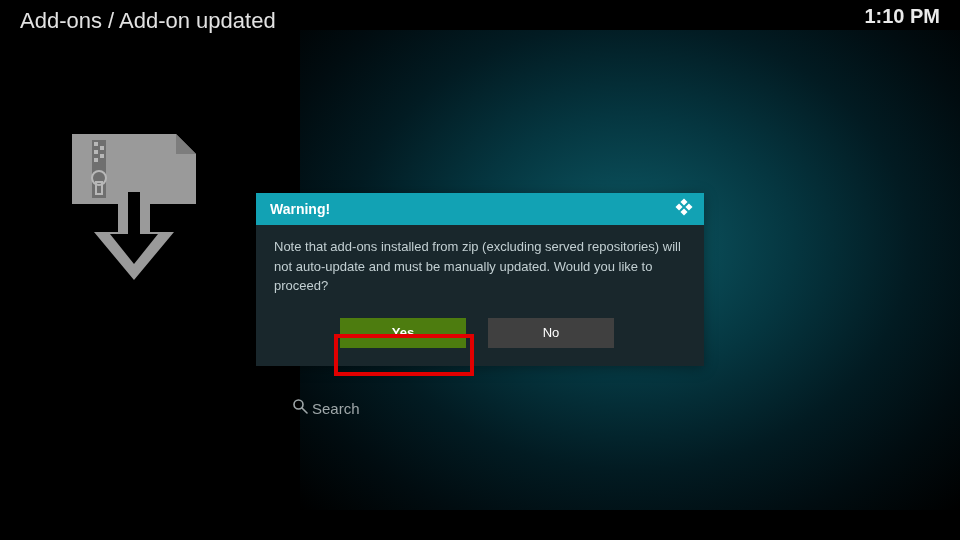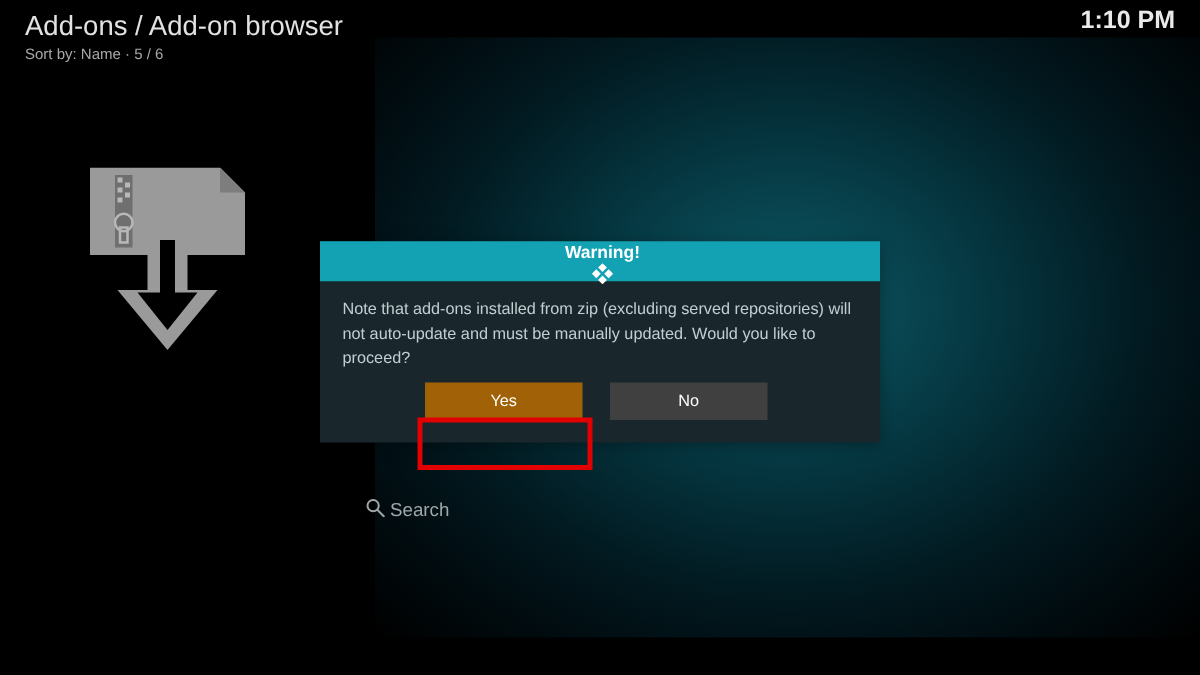--- a/index.html
+++ b/index.html
@@ -53,50 +53,50 @@
     z-index: 5;
     box-shadow: 0 2px 12px rgba(0,0,0,.35);
   }
   .dialog-titlebar {
     background: #12a2b4;
     height: 32px;
     display: flex;
     align-items: center;
     justify-content: space-between;
     padding: 0 10px 0 14px;
-    flex-direction: column;
   }
   .dialog-title {
     color: #fff;
     font-size: 14px;
     font-weight: 600;
   }
   .dialog-body {
-    padding: 12px 18px 10px 18px;
+    padding: 12px 18px 22px 18px;
     color: #c2cfd2;
     font-size: 13px;
     line-height: 1.5;
   }
   .dialog-buttons {
     display: flex;
     gap: 22px;
     padding: 0 18px 18px 84px;
   }
   .btn {
     width: 126px;
     height: 30px;
     display: flex;
     align-items: center;
     justify-content: center;
     font-size: 13px;
     cursor: pointer;
     color: #fff;
   }
   .btn-yes {
-    background: #a16207;
+    background: #4d7c0f;
+    font-weight: bold;
   }
   .btn-no {
     background: #404040;
   }
   .highlight-box {
     position: absolute;
     border: 4px solid #e20000;
     top: 334px; left: 334px;
     width: 140px; height: 42px;
     z-index: 6;
@@ -120,24 +120,21 @@
     width: 300px;
   }
   .search-row input::placeholder { color: #9fa7a9; }
 </style>
 </head>
 <body>
 
 <div class="bg-gradient"></div>
 
 <div class="header">
-  <div class="breadcrumb">Add-ons / Add-on browser</div>
-  <div class="sort-line">
-    <span>Sort by: </span><span>Name</span><span>  ·  </span><span>5 / 6</span>
-  </div>
+  <div class="breadcrumb">Add-ons / Add-on updated</div>
 </div>
 
 <div class="clock">1:10 PM</div>
 
 <div class="zip-icon">
   <svg width="140" height="150" viewBox="0 0 140 150">
     <path d="M8 0 H112 L132 20 V70 H8 Z" fill="#9a9a9a"></path>
     <path d="M112 0 L132 20 H112 Z" fill="#7d7d7d"></path>
     <rect x="28" y="6" width="14" height="58" fill="#6f6f6f"></rect>
     <rect x="30" y="8" width="4" height="4" fill="#b8b8b8"></rect>

